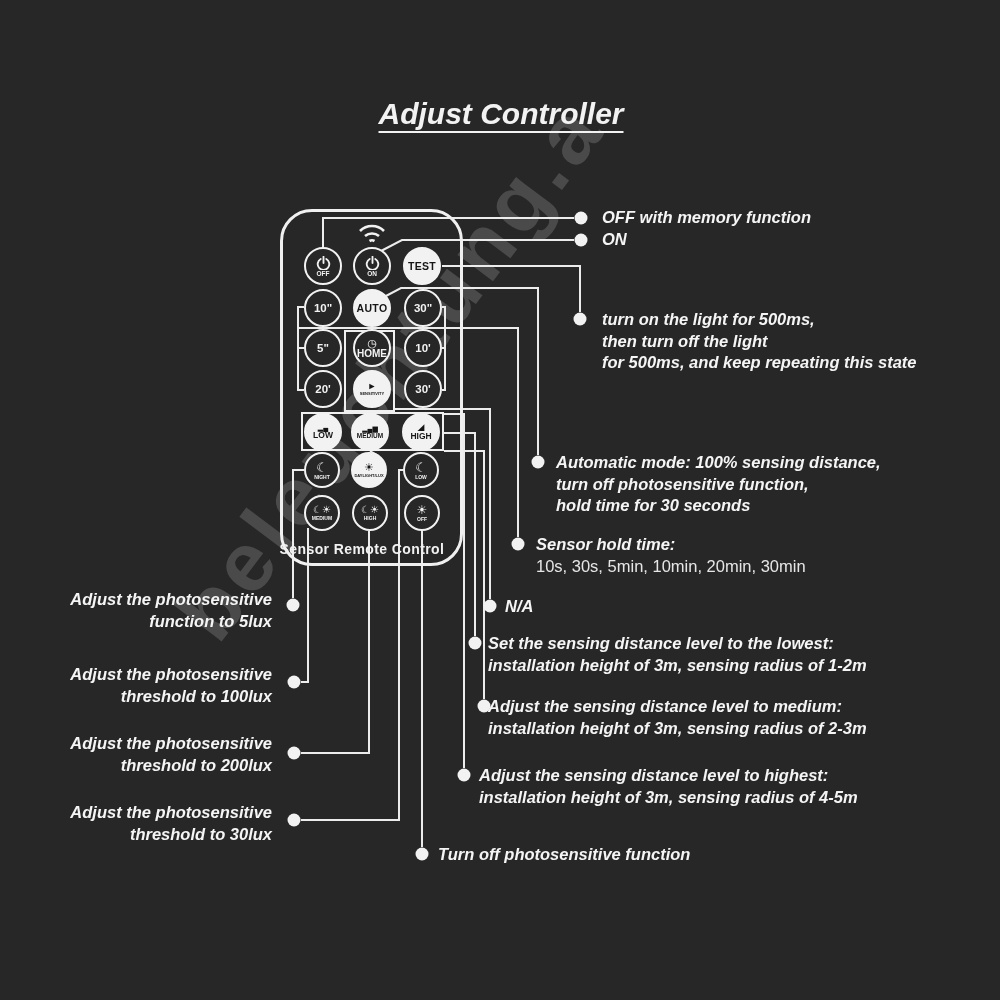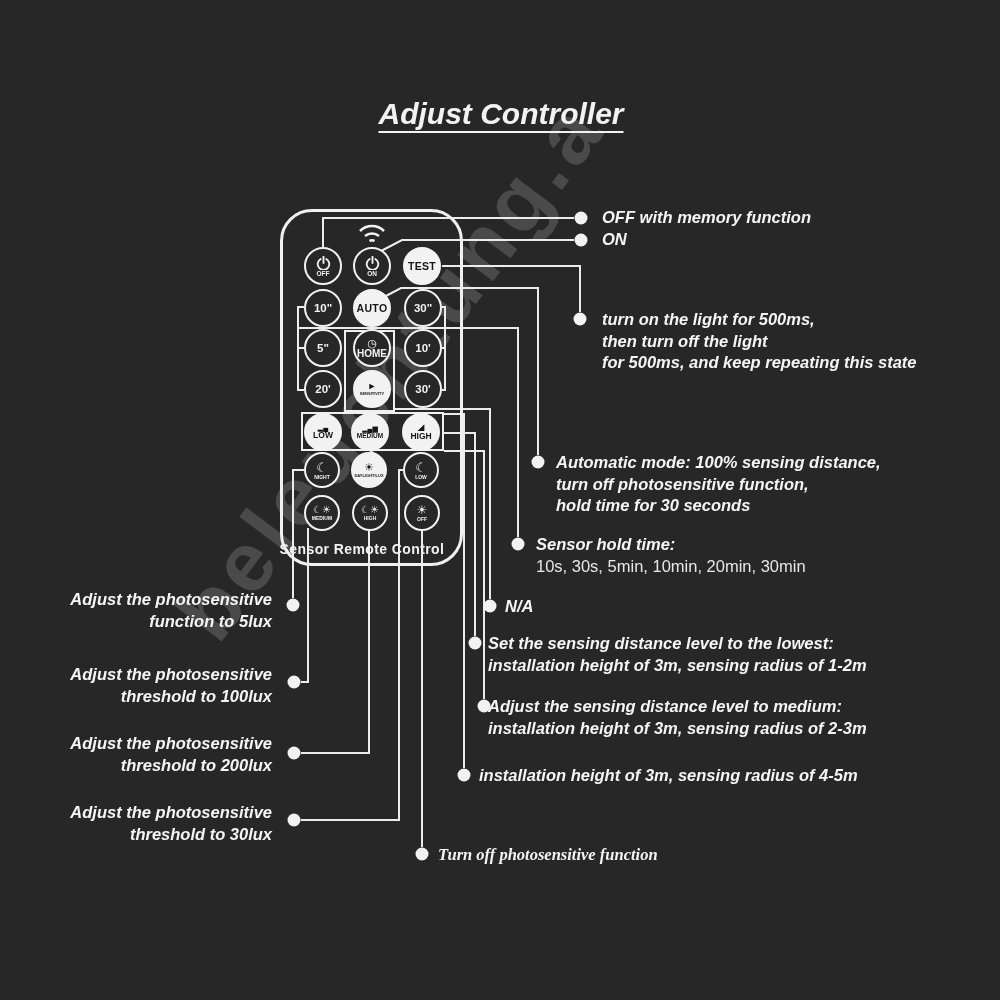--- a/index.html
+++ b/index.html
@@ -217,24 +217,25 @@
     <div>Set the sensing distance level to the lowest:</div>
     <div>installation height of 3m, sensing radius of 1-2m</div>
   </div>
 
   <div class="ann" style="left:488px;top:696px;">
     <div>Adjust the sensing distance level to medium:</div>
     <div>installation height of 3m, sensing radius of 2-3m</div>
   </div>
 
   <div class="ann" style="left:479px;top:765px;">
+    <div>Adjust the sensing distance level to highest:</div>
     <div>installation height of 3m, sensing radius of 4-5m</div>
   </div>
 
-  <div class="ann" style="left:438px;top:844px;font-family:Liberation Serif, serif;">Turn off photosensitive function</div>
+  <div class="ann" style="left:438px;top:844px;">Turn off photosensitive function</div>
 
   <div class="ann right-al" style="right:728px;top:589px;">
     <div>Adjust the photosensitive</div>
     <div>function to 5lux</div>
   </div>
   <div class="ann right-al" style="right:728px;top:664px;">
     <div>Adjust the photosensitive</div>
     <div>threshold to 100lux</div>
   </div>
   <div class="ann right-al" style="right:728px;top:733px;">

